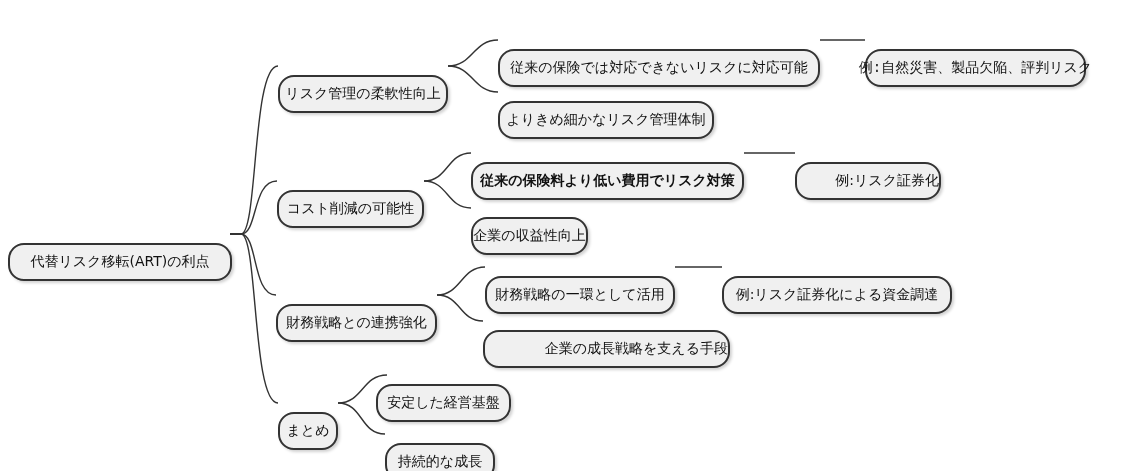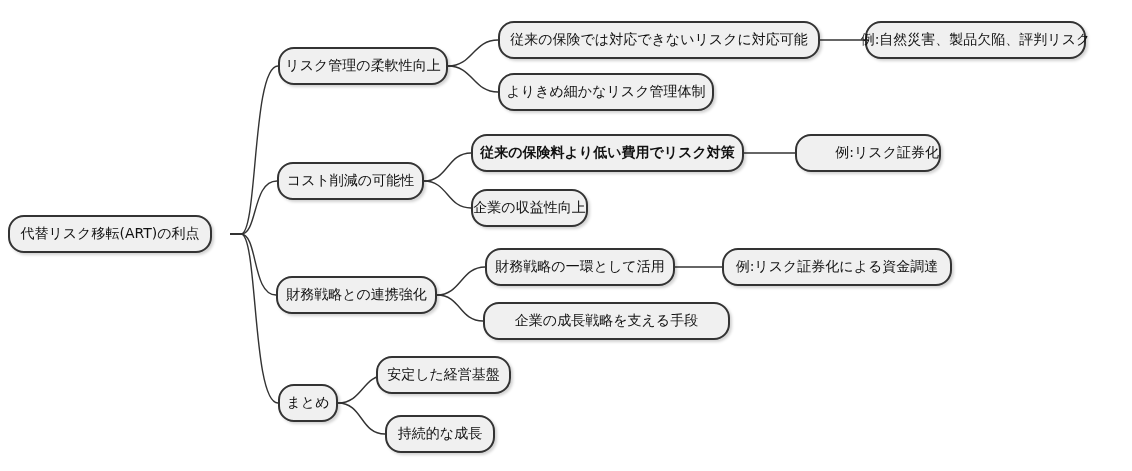--- a/index.html
+++ b/index.html
@@ -16,20 +16,21 @@
     position:absolute;
     height:38px;
     box-sizing:border-box;
     background:#f0f0f0;
     border:2px solid #333333;
     border-radius:16px;
     display:flex;align-items:center;justify-content:center;
     font-size:14px;color:#111111;
     white-space:nowrap;
     box-shadow:2px 2px 3px rgba(0,0,0,0.18);
+    margin-top:28px;
   }
   .node span{display:block;}
 </style>
 </head>
 <body>
 
 <div class="canvas">
 
   <svg class="edges" viewBox="0 0 1132 471" xmlns="http://www.w3.org/2000/svg">
     <path d="M230,234 L241,234 C258,234 252,66 278,66"></path>
@@ -42,31 +43,31 @@
     <path d="M424,181 C448,181 447,153 471,153"></path>
     <path d="M424,181 C448,181 447,208 471,208"></path>
     <path d="M744,153 L795,153"></path>
     <path d="M437,295 C461,295 461,267 485,267"></path>
     <path d="M437,295 C461,295 459,321 483,321"></path>
     <path d="M675,267 L722,267"></path>
     <path d="M338,403 C363,403 362,375 387,375"></path>
     <path d="M338,403 C363,403 360,434 385,434"></path>
   </svg>
 
-  <div class="node" style="left:8px;top:215px;width:204px;">
+  <div class="node" style="left:8px;top:215px;width:224px;">
     <span>代替リスク移転(ART)の利点</span>
   </div>
 
   <div class="node" style="left:278px;top:47px;width:170px;">
     <span>リスク管理の柔軟性向上</span>
   </div>
   <div class="node" style="left:498px;top:21px;width:322px;">
     <span>従来の保険では対応できないリスクに対応可能</span>
   </div>
-  <div class="node" style="left:865px;top:21px;width:221px;">
+  <div class="node" style="left:865px;top:21px;width:221px;font-family:Liberation Mono, monospace;">
     <span>例:自然災害、製品欠陥、評判リスク</span>
   </div>
   <div class="node" style="left:498px;top:73px;width:216px;">
     <span>よりきめ細かなリスク管理体制</span>
   </div>
 
   <div class="node" style="left:277px;top:162px;width:147px;">
     <span>コスト削減の可能性</span>
   </div>
   <div class="node" style="left:471px;top:134px;width:273px;font-weight:bold;">
@@ -81,21 +82,21 @@
 
   <div class="node" style="left:276px;top:276px;width:161px;">
     <span>財務戦略との連携強化</span>
   </div>
   <div class="node" style="left:485px;top:248px;width:190px;">
     <span>財務戦略の一環として活用</span>
   </div>
   <div class="node" style="left:722px;top:248px;width:230px;">
     <span>例:リスク証券化による資金調達</span>
   </div>
-  <div class="node" style="left:483px;top:302px;width:247px;">
+  <div class="node" style="left:483px;top:302px;width:247px;justify-content:flex-end;">
     <span>企業の成長戦略を支える手段</span>
   </div>
 
   <div class="node" style="left:278px;top:384px;width:60px;">
     <span>まとめ</span>
   </div>
   <div class="node" style="left:376px;top:356px;width:135px;">
     <span>安定した経営基盤</span>
   </div>
   <div class="node" style="left:385px;top:415px;width:110px;">

